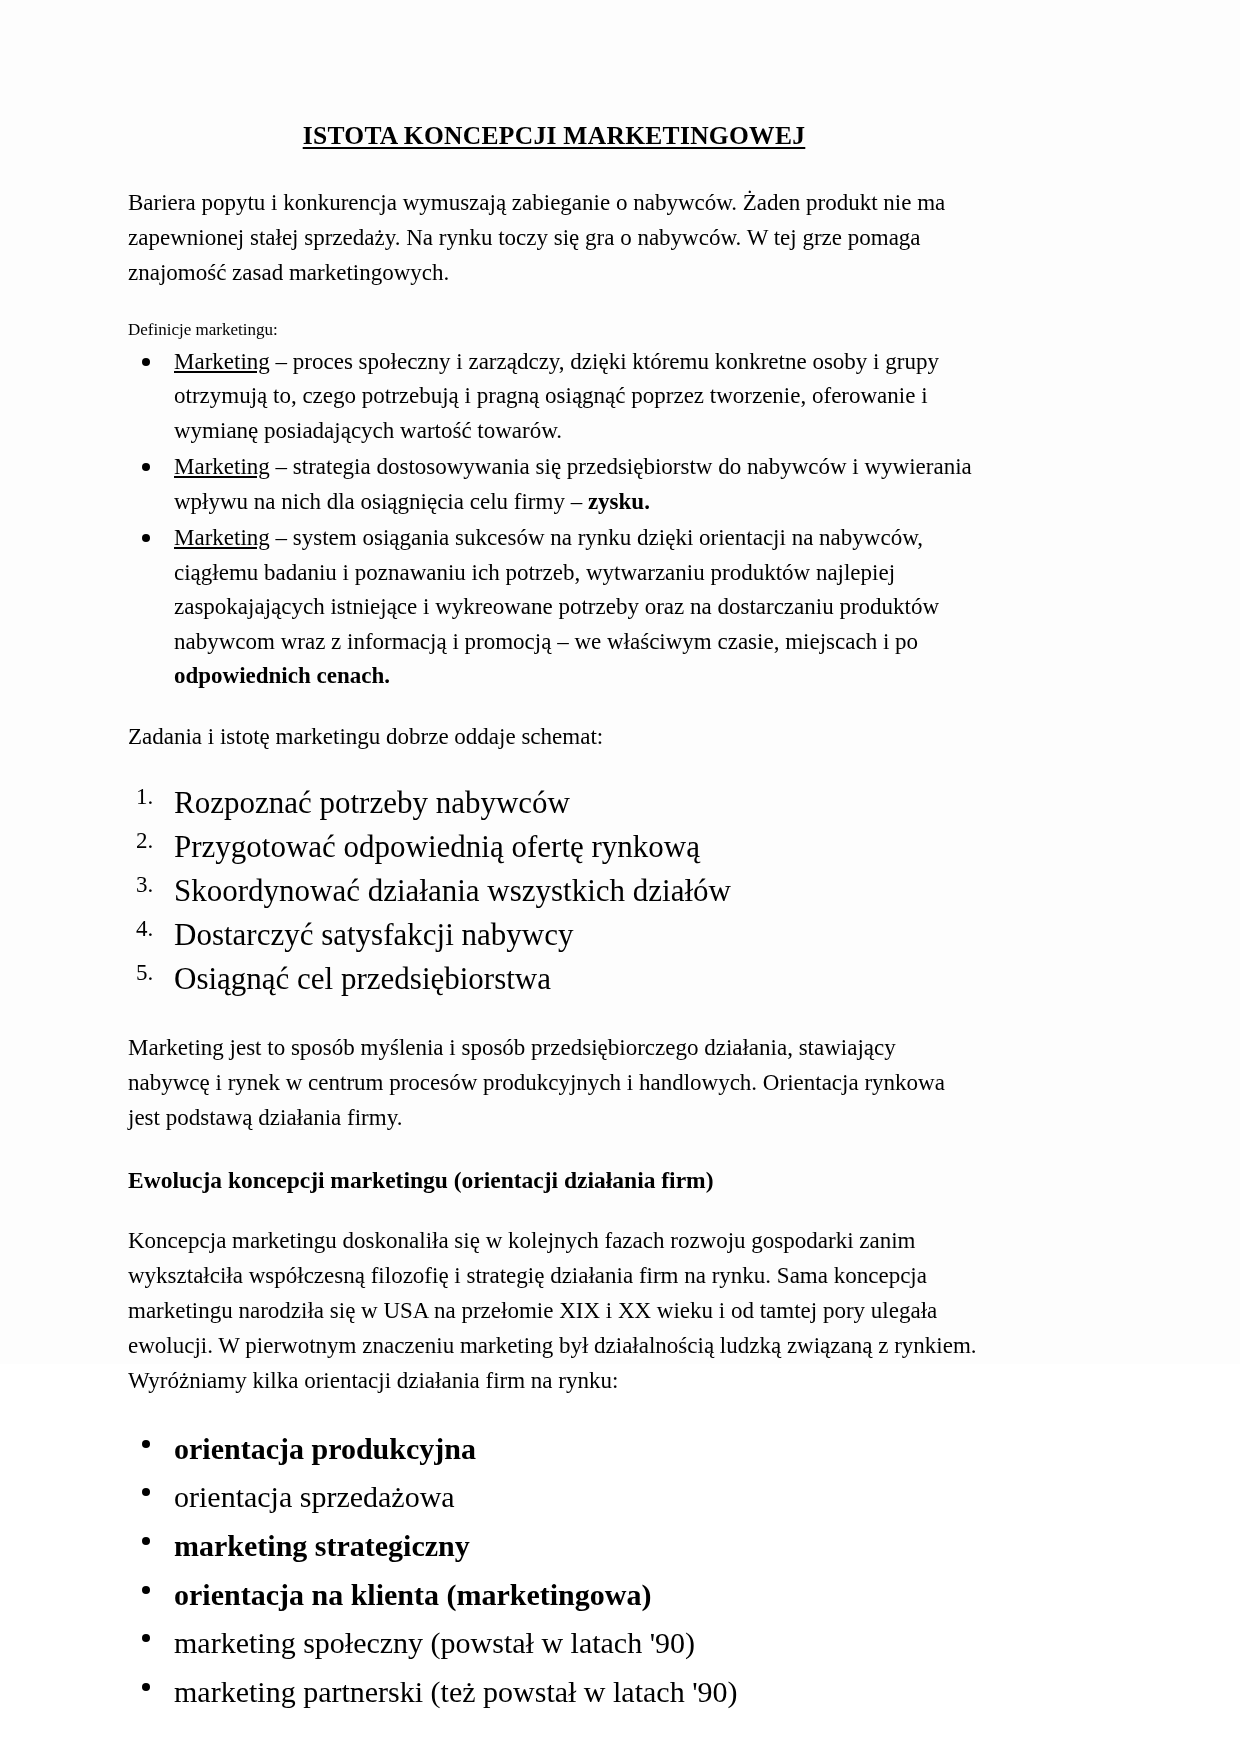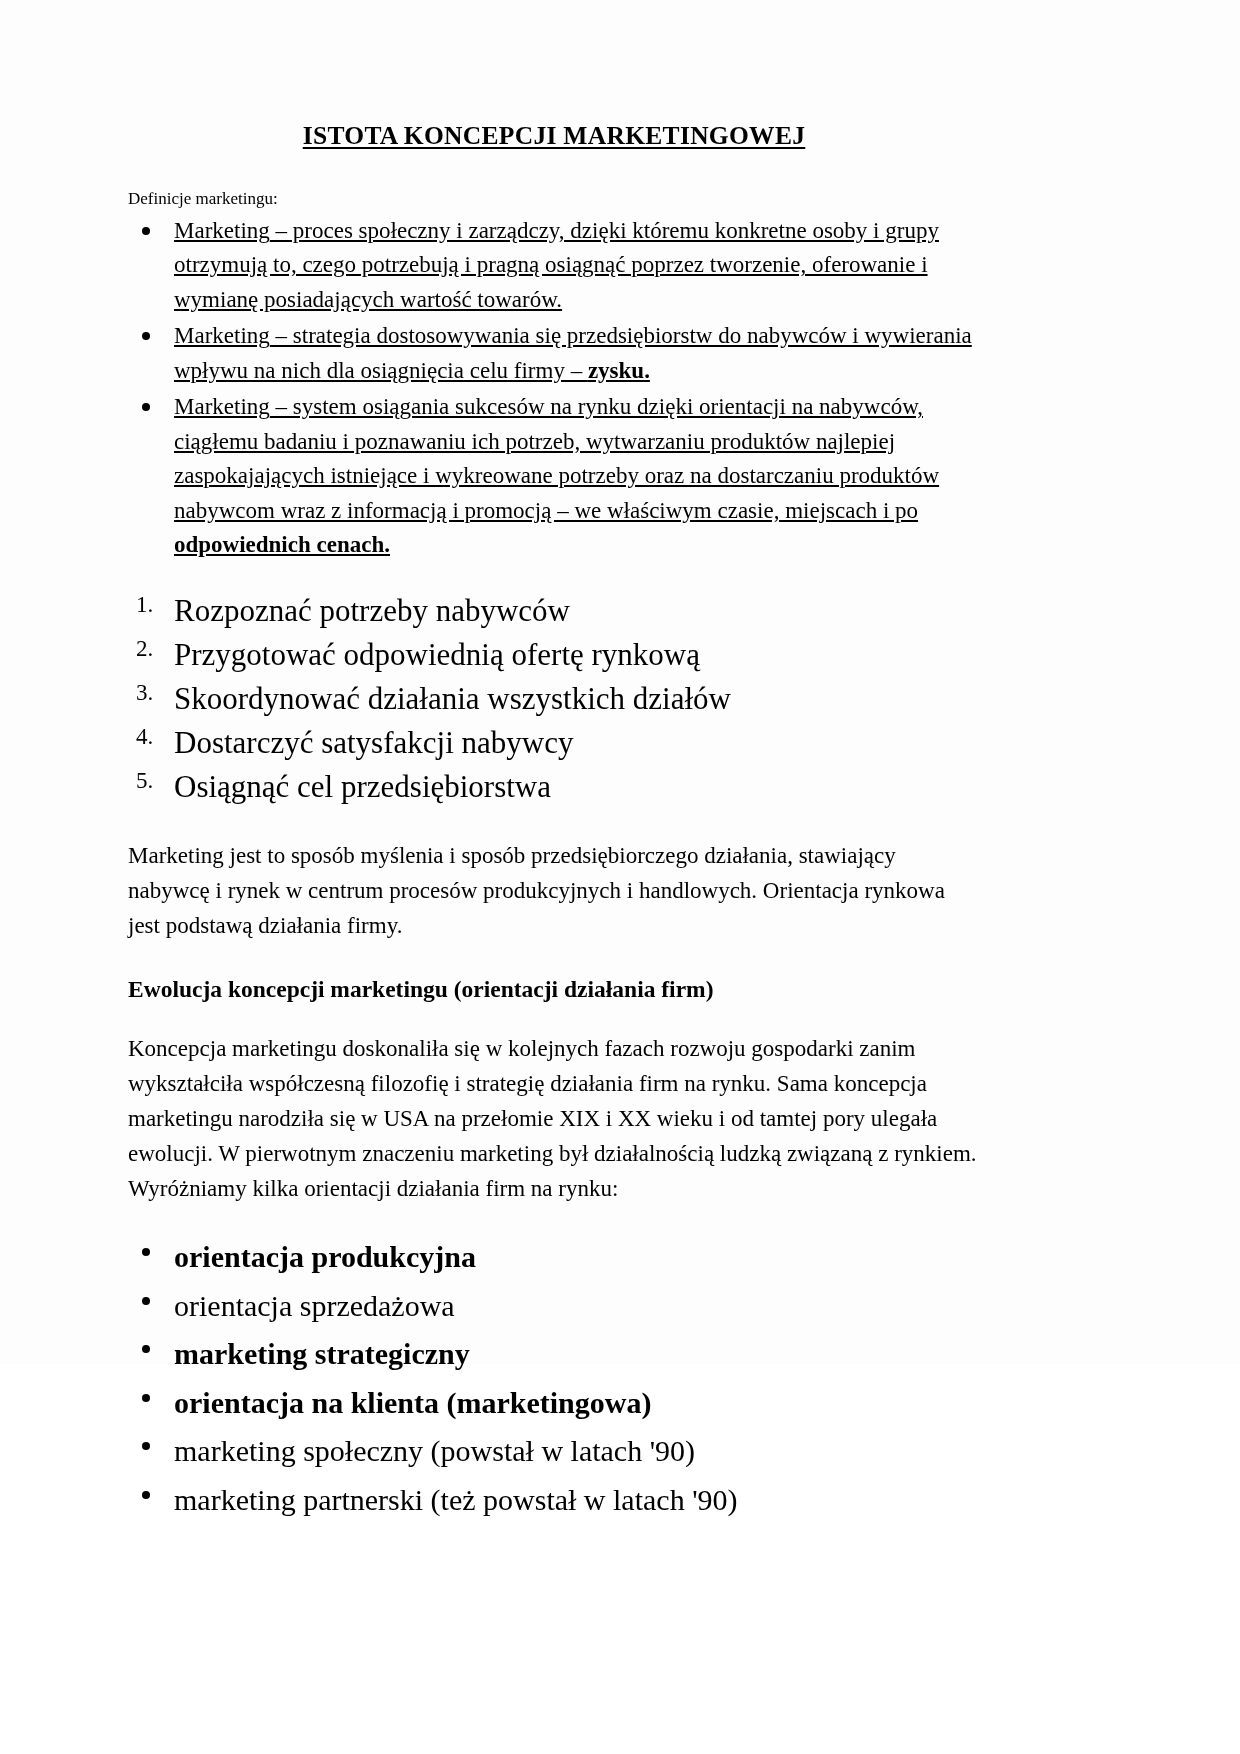--- a/index.html
+++ b/index.html
@@ -63,21 +63,20 @@
     list-style: none;
     margin: 0 0 26px 0;
     padding: 0;
   }
   ul.def-list > li {
     position: relative;
     padding-left: 46px;
     font-size: 23px;
     line-height: 1.5;
     margin-bottom: 2px;
-    text-decoration: underline;
   }
   ul.def-list > li::before {
     content: "";
     position: absolute;
     left: 14px;
     top: 13px;
     width: 8px;
     height: 8px;
     background: #000;
     border-radius: 50%;
@@ -148,29 +147,31 @@
   }
 </style>
 </head>
 <body>
 
 <div class="page">
   <div class="content">
 
     <h1 class="doc-title"><span class="tu">ISTOTA KONCEPCJI MARKETINGOWEJ</span></h1>
 
+    <p class="para">Bariera popytu i konkurencja wymuszają zabieganie  o nabywców. Żaden produkt nie ma zapewnionej stałej sprzedaży. Na rynku toczy się gra o nabywców. W tej grze pomaga znajomość zasad marketingowych.</p>
 
     <p class="lead-label">Definicje marketingu:</p>
 
     <ul class="def-list">
       <li><span class="u">Marketing</span><span> – proces społeczny i zarządczy, dzięki któremu konkretne osoby i grupy otrzymują to, czego potrzebują i pragną osiągnąć poprzez tworzenie, oferowanie i wymianę posiadających wartość towarów.</span><span class="b"></span></li>
       <li><span class="u">Marketing</span><span> – strategia dostosowywania się przedsiębiorstw do nabywców i wywierania wpływu na nich dla osiągnięcia celu firmy – </span><span class="b">zysku.</span></li>
       <li><span class="u">Marketing</span><span> – system osiągania sukcesów na rynku dzięki orientacji na nabywców, ciągłemu badaniu i poznawaniu ich potrzeb, wytwarzaniu produktów najlepiej zaspokajających istniejące i wykreowane potrzeby oraz na dostarczaniu produktów nabywcom wraz z informacją i promocją – we właściwym czasie, miejscach i po </span><span class="b">odpowiednich cenach.</span></li>
     </ul>
 
+    <p class="para">Zadania i istotę marketingu dobrze oddaje schemat:</p>
 
     <ol class="num-list">
       <li>Rozpoznać potrzeby nabywców</li>
       <li>Przygotować odpowiednią ofertę rynkową</li>
       <li>Skoordynować działania wszystkich działów</li>
       <li>Dostarczyć satysfakcji nabywcy</li>
       <li>Osiągnąć cel przedsiębiorstwa</li>
     </ol>
 
     <p class="para">Marketing jest to sposób myślenia i sposób przedsiębiorczego działania, stawiający nabywcę i rynek w centrum procesów produkcyjnych i handlowych. Orientacja rynkowa jest podstawą działania firmy.</p>

